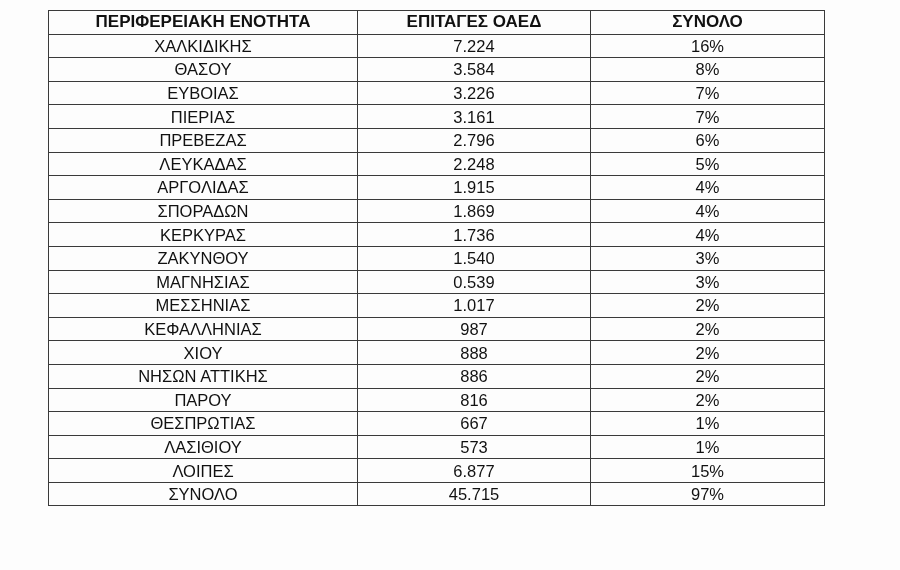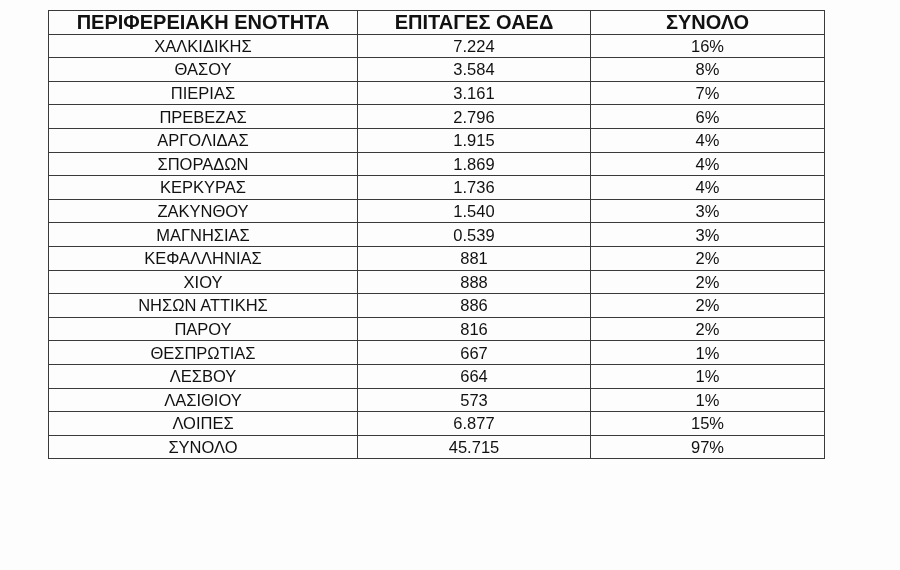--- a/index.html
+++ b/index.html
@@ -10,21 +10,21 @@
     width:776px; border-collapse:collapse;
     table-layout:fixed;
   }
   table.data th, table.data td {
     border:1px solid #3a3a3a;
     height:22.6px; padding:0;
     text-align:center; vertical-align:middle;
     font-size:16.5px; line-height:20px;
     white-space:nowrap;
   }
-  table.data th { font-weight:bold; font-size:20px; }
+  table.data th { font-weight:bold; font-size:17px; }
   col.c1 { width:309px; } col.c2 { width:233px; } col.c3 { width:234px; }
 </style>
 </head>
 <body>
 
 <table class="data">
   <colgroup>
       <col class="c1">
       <col class="c2">
       <col class="c3">
@@ -41,28 +41,38 @@
         <td>ΧΑΛΚΙΔΙΚΗΣ</td>
         <td>7.224</td>
         <td>16%</td>
       </tr>
       <tr>
         <td>ΘΑΣΟΥ</td>
         <td>3.584</td>
         <td>8%</td>
       </tr>
       <tr>
+        <td>ΕΥΒΟΙΑΣ</td>
+        <td>3.226</td>
+        <td>7%</td>
+      </tr>
+      <tr>
         <td>ΠΙΕΡΙΑΣ</td>
         <td>3.161</td>
         <td>7%</td>
       </tr>
       <tr>
         <td>ΠΡΕΒΕΖΑΣ</td>
         <td>2.796</td>
         <td>6%</td>
+      </tr>
+      <tr>
+        <td>ΛΕΥΚΑΔΑΣ</td>
+        <td>2.248</td>
+        <td>5%</td>
       </tr>
       <tr>
         <td>ΑΡΓΟΛΙΔΑΣ</td>
         <td>1.915</td>
         <td>4%</td>
       </tr>
       <tr>
         <td>ΣΠΟΡΑΔΩΝ</td>
         <td>1.869</td>
         <td>4%</td>
@@ -76,22 +86,27 @@
         <td>ΖΑΚΥΝΘΟΥ</td>
         <td>1.540</td>
         <td>3%</td>
       </tr>
       <tr>
         <td>ΜΑΓΝΗΣΙΑΣ</td>
         <td>0.539</td>
         <td>3%</td>
       </tr>
       <tr>
+        <td>ΜΕΣΣΗΝΙΑΣ</td>
+        <td>1.017</td>
+        <td>2%</td>
+      </tr>
+      <tr>
         <td>ΚΕΦΑΛΛΗΝΙΑΣ</td>
-        <td>881</td>
+        <td>987</td>
         <td>2%</td>
       </tr>
       <tr>
         <td>ΧΙΟΥ</td>
         <td>888</td>
         <td>2%</td>
       </tr>
       <tr>
         <td>ΝΗΣΩΝ ΑΤΤΙΚΗΣ</td>
         <td>886</td>
@@ -101,25 +116,20 @@
         <td>ΠΑΡΟΥ</td>
         <td>816</td>
         <td>2%</td>
       </tr>
       <tr>
         <td>ΘΕΣΠΡΩΤΙΑΣ</td>
         <td>667</td>
         <td>1%</td>
       </tr>
       <tr>
-        <td>ΛΕΣΒΟΥ</td>
-        <td>664</td>
-        <td>1%</td>
-      </tr>
-      <tr>
         <td>ΛΑΣΙΘΙΟΥ</td>
         <td>573</td>
         <td>1%</td>
       </tr>
       <tr>
         <td>ΛΟΙΠΕΣ</td>
         <td>6.877</td>
         <td>15%</td>
       </tr>
       <tr>

